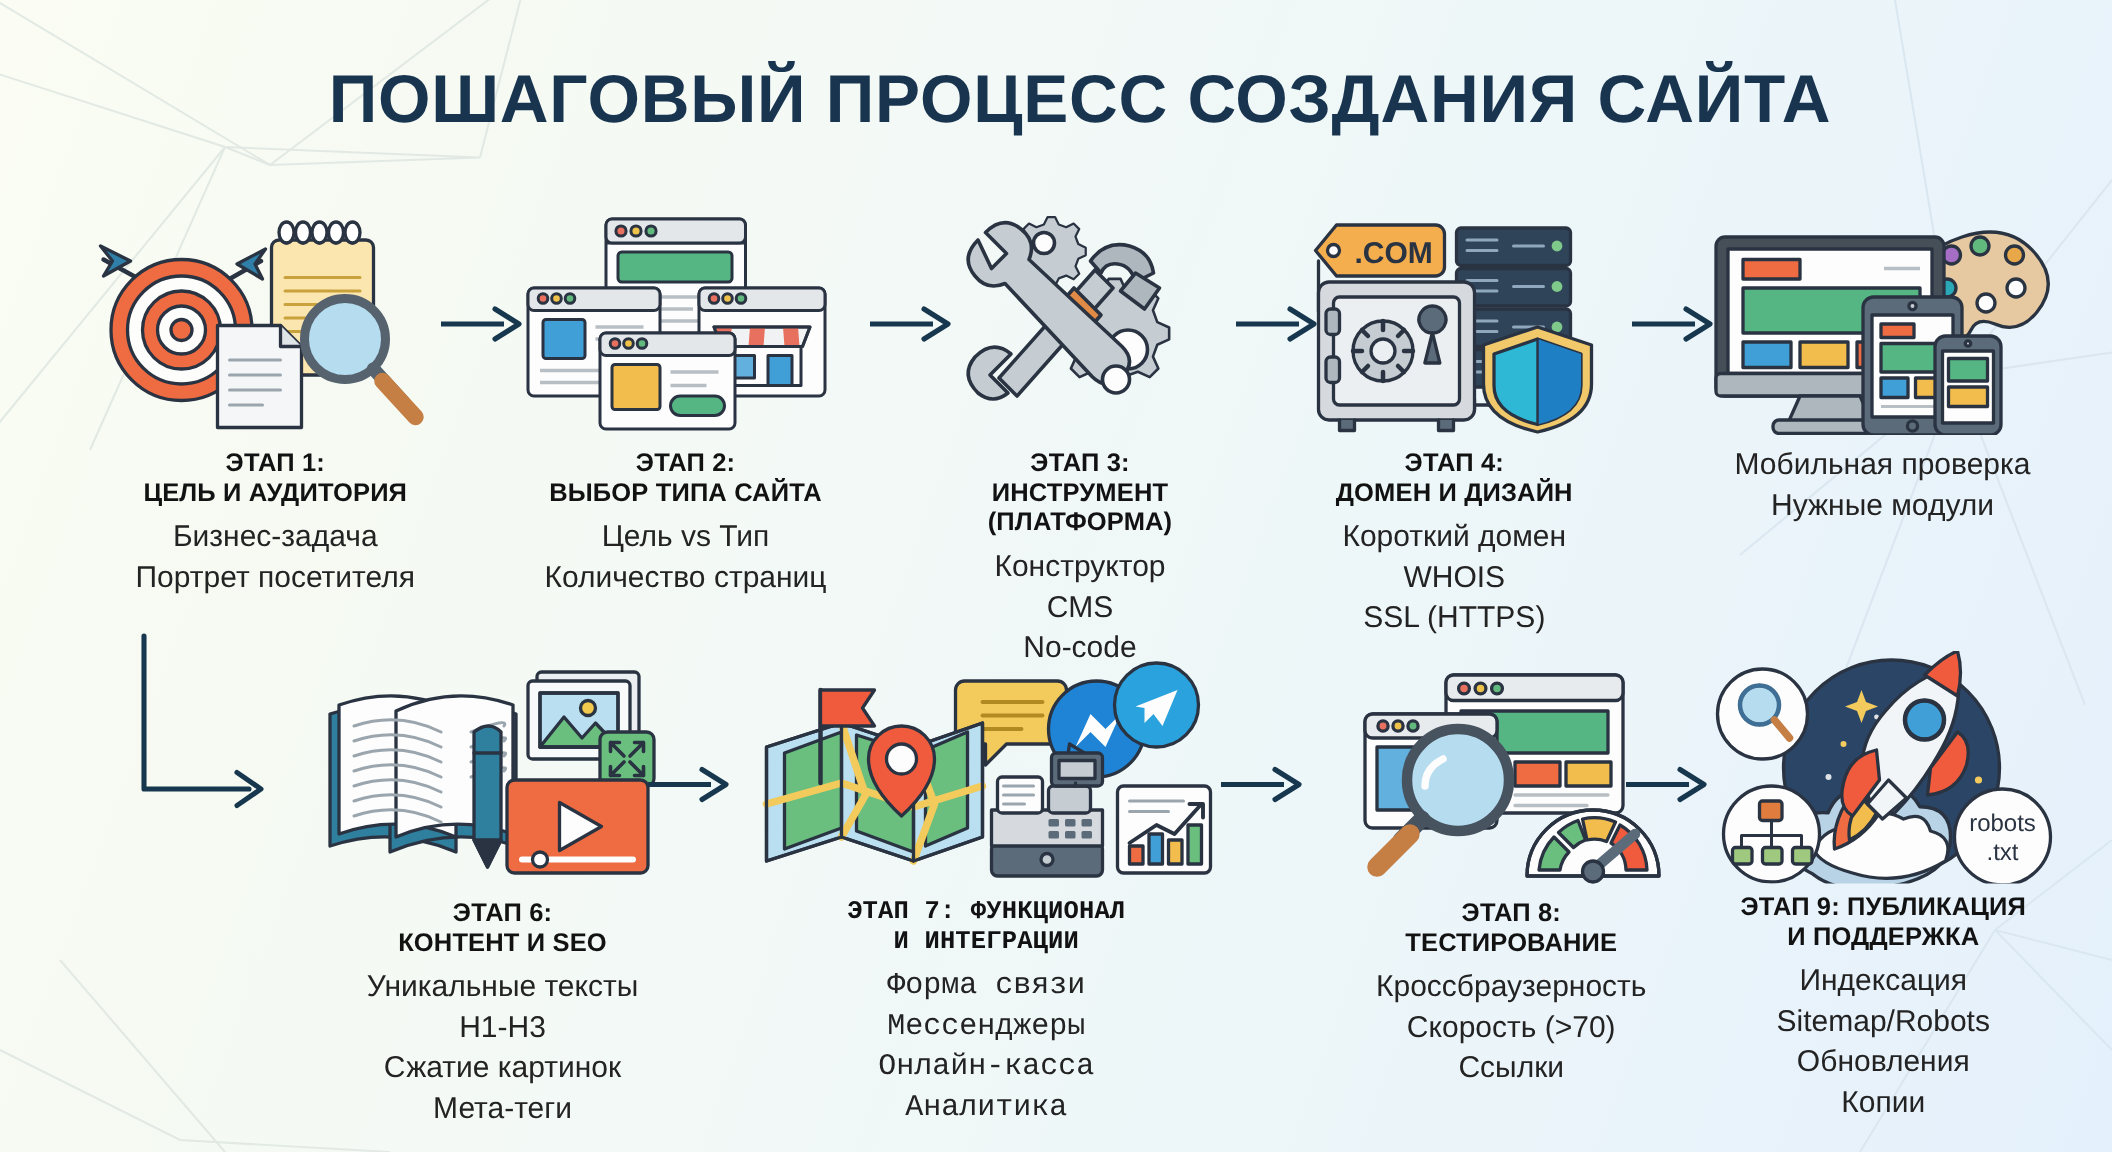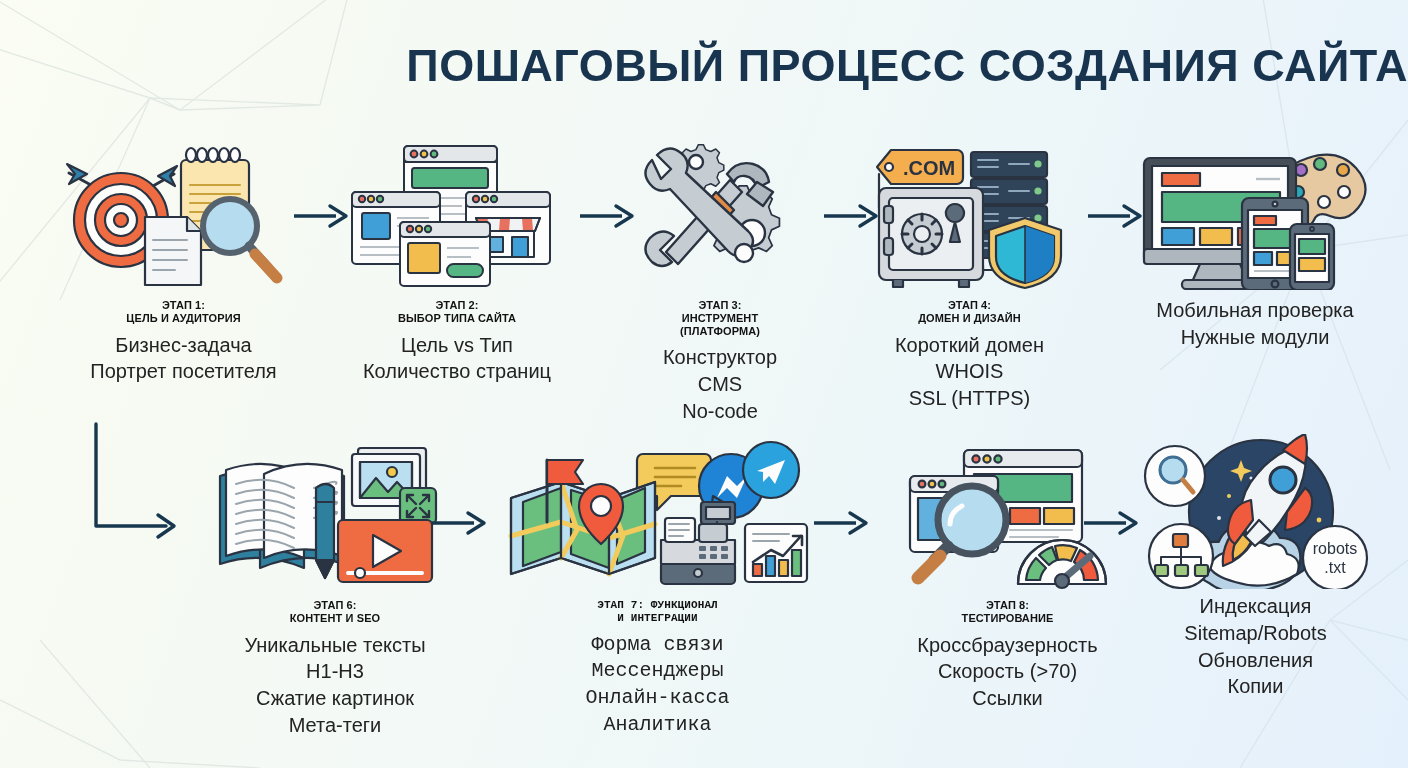--- a/index.html
+++ b/index.html
@@ -9,31 +9,31 @@
     background:#f7fbf7;
     position:relative;
   }
   #stage{
     position:absolute;inset:0;width:1408px;height:768px;
     background:linear-gradient(110deg,#fbfdf4 0%,#f6faf2 18%,#f3f9f6 38%,#eef7f8 60%,#e9f3fa 82%,#e4f0fb 100%);
     overflow:hidden;
   }
   #polybg{position:absolute;inset:0;width:1408px;height:768px;pointer-events:none;}
   .title{
-    position:absolute;left:0;right:0;top:40px;text-align:right;
+    position:absolute;left:0;right:0;top:40px;text-align:center;
     font-size:45px;font-weight:bold;letter-spacing:.5px;
     color:#18344f;
     font-family:"Liberation Sans","DejaVu Sans",sans-serif;
     white-space:nowrap;
     margin-left:32px;
   }
   .step{position:absolute;text-align:center;}
   .icon-wrap{height:150px;display:flex;align-items:center;justify-content:center;}
   .step-title{
-    font-size:11px;font-weight:bold;color:#121212;line-height:1.16;
+    font-size:17px;font-weight:bold;color:#121212;line-height:1.16;
     margin-top:9px;white-space:pre-line;letter-spacing:.1px;
   }
   .step-sub{
     font-size:20px;color:#232323;line-height:1.34;margin-top:7px;white-space:pre-line;
   }
   .arrow{position:absolute;}
   .elbow{position:absolute;}
 </style>
 </head>
 <body>
@@ -585,19 +585,21 @@
           <rect x="22" y="131" width="13" height="11" rx="2" fill="#9ec97f"></rect>
           <rect x="42" y="131" width="13" height="11" rx="2" fill="#9ec97f"></rect>
           <rect x="62" y="131" width="13" height="11" rx="2" fill="#9ec97f"></rect>
 
           <circle cx="202" cy="124" r="32" fill="#fdfdfd"></circle>
           <text x="202" y="120" text-anchor="middle" font-family="Liberation Sans, sans-serif" font-size="16" fill="#2a3342" stroke="none">robots</text>
           <text x="202" y="139" text-anchor="middle" font-family="Liberation Sans, sans-serif" font-size="16" fill="#2a3342" stroke="none">.txt</text>
         </g>
       </svg>
     </div>
+    <div class="step-title">ЭТАП 9: ПУБЛИКАЦИЯ
+И ПОДДЕРЖКА</div>
     <div class="step-sub">Индексация
 Sitemap/Robots
 Обновления
 Копии</div>
   </div>
 
 </div>
 
 </body></html>

